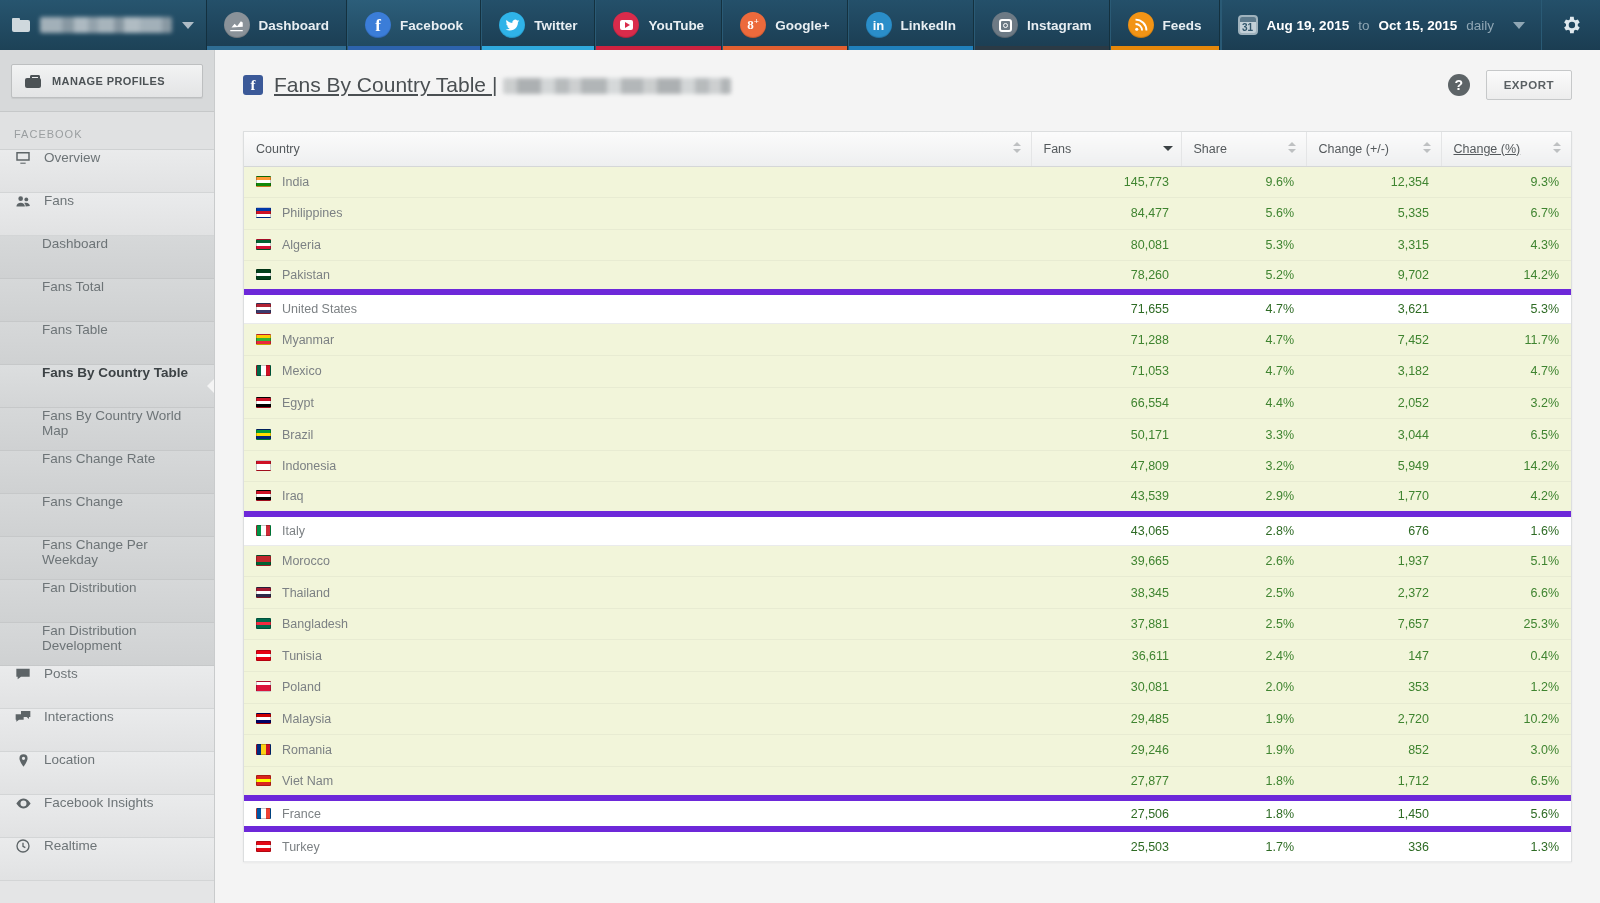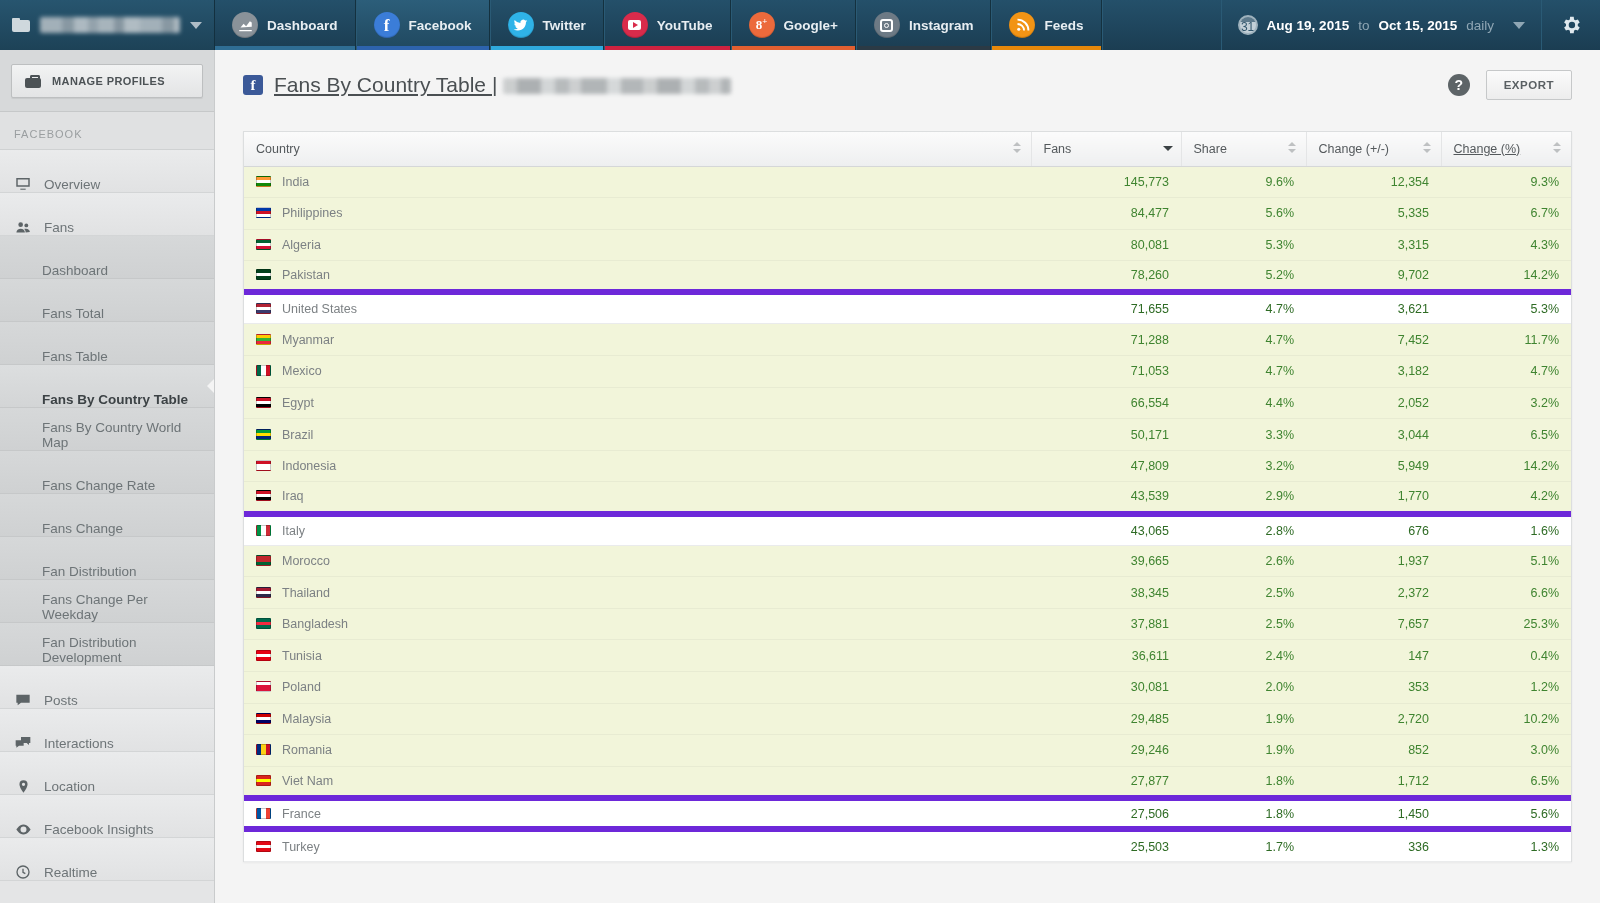--- a/index.html
+++ b/index.html
@@ -62,23 +62,23 @@
     box-shadow:inset 0 -1px 1px rgba(0,0,0,.2);
   }
   .nav-spacer{flex:1 1 auto;border-left:1px solid #2a5a75;}
 
   .daterange {
     display:flex;align-items:center;gap:9px;padding:0 16px;
     border-left:1px solid #2a5a75;color:#fff;font-size:13.5px;white-space:nowrap;
   }
   .daterange .to,.daterange .gran{color:#8fa6b4;font-weight:normal;}
   .daterange .d{font-weight:bold;}
-  .cal-icon{width:20px;height:20px;border:2px solid #9fb2bd;border-radius:10px;
+  .cal-icon{width:20px;height:20px;border:2px solid #9fb2bd;border-radius:4px;
     position:relative;display:flex;align-items:flex-end;justify-content:center;
-    font-size:12px;color:#32566c;background:#c3d0d8;font-weight:normal;overflow:hidden;}
+    font-size:10px;color:#32566c;background:#c3d0d8;font-weight:bold;overflow:hidden;}
   .cal-icon span{line-height:11px;}
   .cal-icon:before{content:"";position:absolute;top:0;left:0;right:0;height:5px;background:#5d7a8c;}
   .gear-wrap{display:flex;align-items:center;padding:0 18px;border-left:1px solid #2a5a75;}
   .gear{width:22px;height:22px;color:#dfe8ed;}
 
   
   #sidebar {
     position:absolute; top:50px; left:0; width:215px; height:853px;
     background:#e4e5e6; border-right:1px solid #c9cbcc; overflow:hidden;
   }
@@ -89,21 +89,21 @@
     border:1px solid #bdbfc0;border-radius:2px;
     font-size:11px;font-weight:bold;letter-spacing:.4px;color:#4c5255;
     box-shadow:0 1px 1px rgba(0,0,0,.07);cursor:pointer;
   }
   .briefcase{width:16px;height:13px;position:relative;flex:0 0 auto;}
   .briefcase:before{content:"";position:absolute;left:0;top:3px;width:16px;height:10px;background:#4c5255;border-radius:2px;}
   .briefcase:after{content:"";position:absolute;left:5px;top:0;width:6px;height:3px;border:2px solid #4c5255;border-bottom:none;border-radius:2px 2px 0 0;}
   .sect-label{padding:16px 14px 9px;font-size:11px;letter-spacing:1px;color:#9a9ea0;
     background:#e0e1e2;border-bottom:1px solid #cfd1d2;}
   .nav-row{
-    display:flex;align-items:flex-end;gap:12px;height:43px;padding:0 14px;
+    display:flex;align-items:flex-start;gap:12px;height:43px;padding:0 14px;
     border-bottom:1px solid #d3d5d6;color:#6d7477;font-size:13.5px;cursor:pointer;
     background:linear-gradient(to bottom,#eaebec 0%,#e1e2e3 100%);
   }
   .nav-row.sub{
     padding-left:42px;background:linear-gradient(to bottom,#d6d8d9 0%,#cfd1d2 100%);
     border-bottom:1px solid #c6c8c9;height:43px;
   }
   .nav-row.sub.active{
     color:#3c4245;font-weight:bold;
     background:linear-gradient(to bottom,#dcdedf 0%,#d3d5d6 100%);
@@ -215,20 +215,27 @@
         <span class="bar" style="background: rgb(207, 34, 64);"></span>
       </div>
       <div class="nav-tab">
         <span class="nav-icon" style="background: rgb(236, 106, 60);">
           <span style="font-size:13px;font-family:'Liberation Serif',serif">8<sup style="font-size:9px">+</sup></span>
         </span>
         <span>Google+</span>
         <span class="bar" style="background: rgb(226, 95, 48);"></span>
       </div>
       <div class="nav-tab">
+        <span class="nav-icon" style="background: rgb(42, 142, 201);">
+          <span style="font-size:13px;font-weight:bold">in</span>
+        </span>
+        <span>LinkedIn</span>
+        <span class="bar" style="background: rgb(32, 128, 187);"></span>
+      </div>
+      <div class="nav-tab">
         <span class="nav-icon" style="background: rgb(109, 122, 133);">
           <span style="display:block;width:13px;height:13px;border:2px solid #fff;border-radius:3px;position:relative">
             <span style="position:absolute;left:2px;top:2px;width:5px;height:5px;border:1.5px solid #fff;border-radius:50%"></span>
           </span>
         </span>
         <span>Instagram</span>
         <span class="bar" style="background: rgb(43, 58, 69);"></span>
       </div>
       <div class="nav-tab">
         <span class="nav-icon" style="background: rgb(242, 148, 21);">
@@ -305,24 +312,24 @@
       <div class="nav-row sub">
         <span>Fans By Country World Map</span>
       </div>
       <div class="nav-row sub">
         <span>Fans Change Rate</span>
       </div>
       <div class="nav-row sub">
         <span>Fans Change</span>
       </div>
       <div class="nav-row sub">
+        <span>Fans Change Per Weekday</span>
+      </div>
+      <div class="nav-row sub">
         <span>Fan Distribution</span>
-      </div>
-      <div class="nav-row sub">
-        <span>Fans Change Per Weekday</span>
       </div>
       <div class="nav-row sub">
         <span>Fan Distribution Development</span>
       </div>
       <div class="nav-row">
         <span class="ico">
           <svg viewBox="0 0 24 24" width="16" height="16" fill="currentColor">
             <path d="M2 4h20v12H9l-5 4v-4H2z"></path>
           </svg>
         </span>

